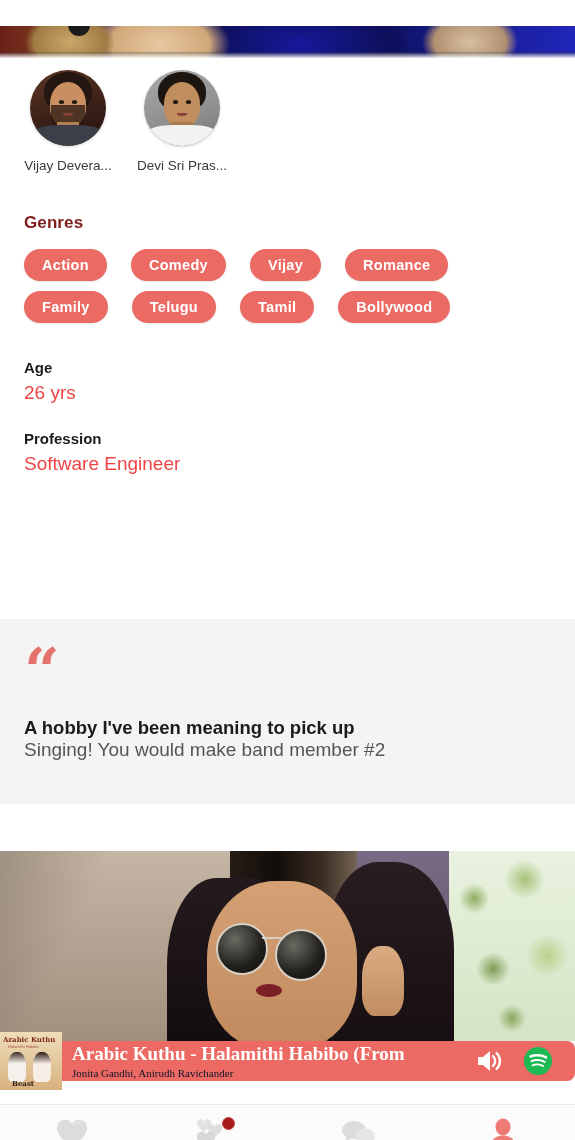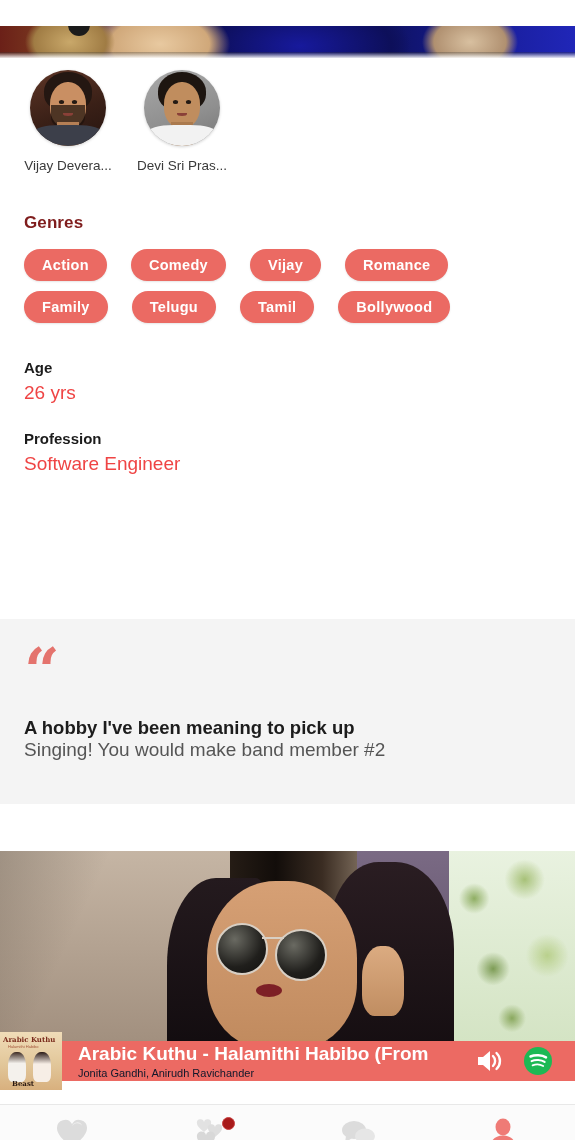--- a/index.html
+++ b/index.html
@@ -243,21 +243,21 @@
     position:absolute; left:63%; top:50%;
     width:42px; height:70px; border-radius:44% 44% 30% 30%;
     background:linear-gradient(180deg,#dbab81 0%,#c08d61 100%);
   }
 
   
   .player {
     position:absolute; left:0; top:1015px;
     width:575px; height:40px;
     background:#ec6a63;
-    display:flex; align-items:center;
+    display:flex; align-items:center;border-radius:8px;
   }
   .player-art {
     width:62px; height:58px; flex:0 0 62px;
     position:relative; overflow:hidden;
     background:linear-gradient(180deg,#f0dcb8 0%,#e2c79a 55%,#d8b07e 100%);
   }
   .pa-title {
     position:absolute; left:3px; top:3px; right:3px;
     font-family:"DejaVu Serif", serif;
     font-size:7px; color:#7a2b1c; font-weight:bold;
@@ -272,21 +272,21 @@
     width:18px; height:30px; border-radius:44% 44% 24% 24%;
   }
   .pa-p1 { left:8px; background:linear-gradient(180deg,#3c2a22 0%,#f4f1ec 38%); }
   .pa-p2 { left:33px; background:linear-gradient(180deg,#2b1a16 0%,#f7eee6 40%); }
   .pa-foot {
     position:absolute; left:12px; bottom:2px;
     font-family:"DejaVu Serif", serif;
     font-size:7px; font-weight:bold; color:#2c1a12;
   }
   .player-text {
-    flex:1 1 auto; min-width:0; padding:0 16px;
+    flex:1 1 auto; min-width:0; padding:0 10px;font-family:Liberation Serif, serif;
   }
   .pt-title {
     font-size:19px; color:#ffffff; font-weight:bold;
     white-space:nowrap; overflow:hidden;
   }
   .pt-artist {
     margin-top:2px; font-size:11px; color:#0f172a;
     white-space:nowrap; overflow:hidden;
   }
   .player-actions {

